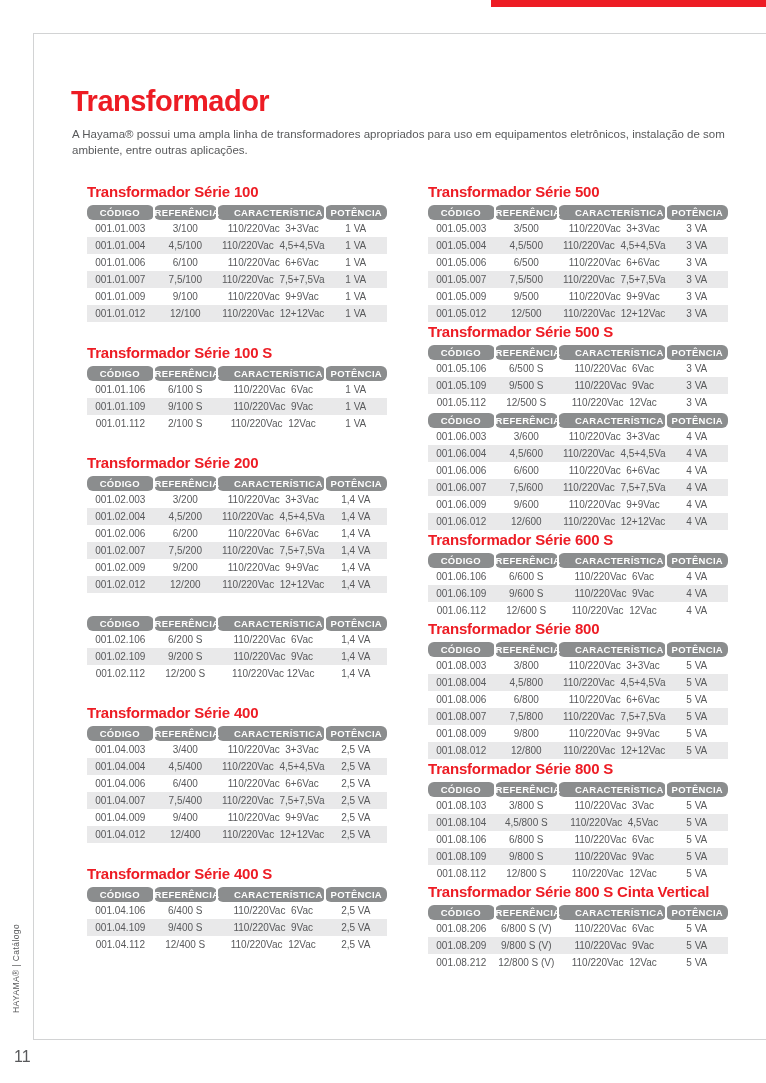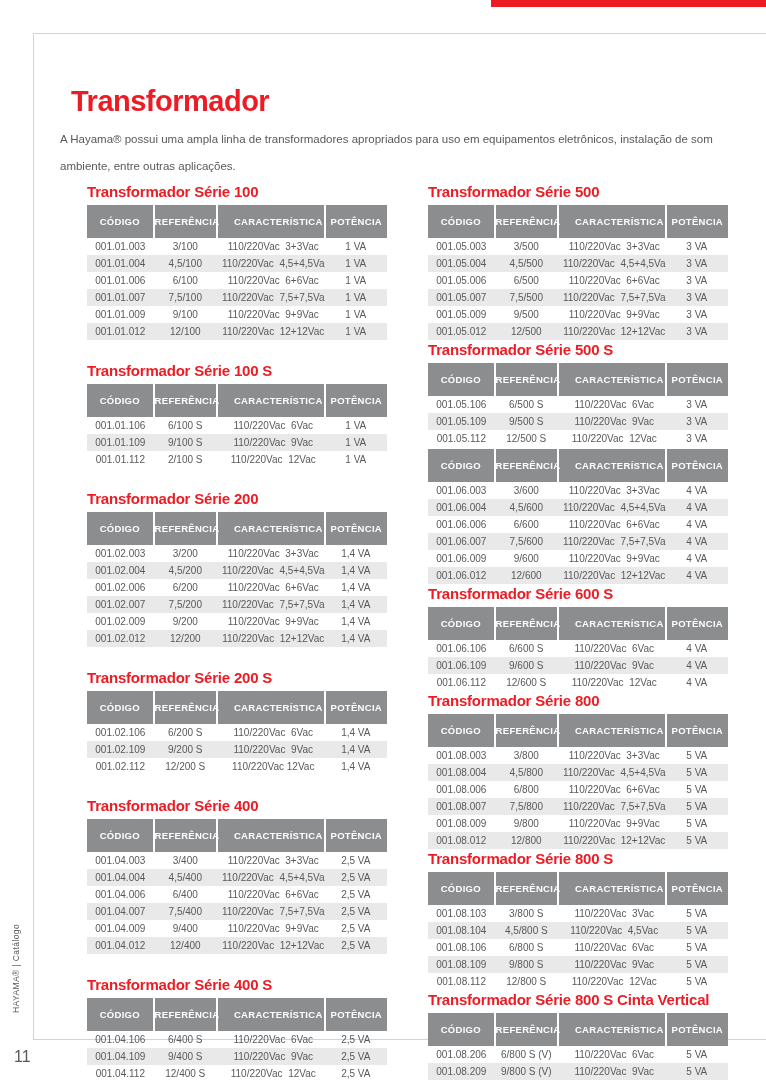--- a/index.html
+++ b/index.html
@@ -17,36 +17,36 @@
   .topbar{position:absolute;left:491px;top:0;width:275px;height:7px;background:var(--accent);}
   .frame{
     position:absolute;left:33px;top:33px;width:733px;height:1007px;box-sizing:border-box;
     border-left:1px solid var(--frame);border-top:1px solid var(--frame);border-bottom:1px solid var(--frame);
   }
   h1.page-title{
     position:absolute;left:71px;top:85px;margin:0;
     font-size:29px;line-height:32px;color:var(--accent);letter-spacing:-0.5px;font-weight:bold;
   }
   p.intro{
-    position:absolute;left:60px;top:126px;width:664px;margin:0;
-    font-size:11.5px;line-height:27px;color:var(--text-gray);
+    position:absolute;left:72px;top:126px;width:664px;margin:0;
+    font-size:11.5px;line-height:16px;color:var(--text-gray);
   }
   .col{position:absolute;top:184px;width:300px;}
   #col-left{left:87px;}
   #col-right{left:428px;}
   .tsec h2{
     margin:0 0 5px 0;font-size:15px;line-height:16px;color:var(--accent);
     font-weight:bold;white-space:nowrap;letter-spacing:-0.2px;
   }
   #col-left .tsec{margin-bottom:23px;}
   #col-right .tsec{margin-bottom:2px;}
   table{width:100%;border-collapse:collapse;table-layout:fixed;}
   th{
     background:var(--header-gray);color:#fff;font-size:9.5px;font-weight:bold;
-    height:33px;text-align:center;padding:0;letter-spacing:0.3px;
+    height:15px;text-align:center;padding:0;letter-spacing:0.3px;border-radius:6px;
   }
   th + th{border-left:2px solid #fff;}
   th:nth-child(1){width:23.5%;}
   th:nth-child(2){width:22%;}
   th:nth-child(3){width:32.5%;text-align:left;padding-left:16px;}
   th:nth-child(4){width:22%;}
   td{
     font-size:10px;color:var(--text-gray);height:17px;padding:0;text-align:center;
     white-space:nowrap;overflow:hidden;
   }
@@ -197,21 +197,20 @@
           <tr>
             <td>001.02.012</td>
             <td>12/200</td>
             <td>110/220Vac  12+12Vac</td>
             <td>1,4 VA</td>
           </tr>
         </tbody>
       </table>
     </section>
     <section class="tsec">
-      <h2>Transformador Série 200 S</h2>
       <table>
         <thead>
           <tr>
             <th>CÓDIGO</th>
             <th>REFERÊNCIA</th>
             <th>CARACTERÍSTICA</th>
             <th>POTÊNCIA</th>
           </tr>
         </thead>
         <tbody>

